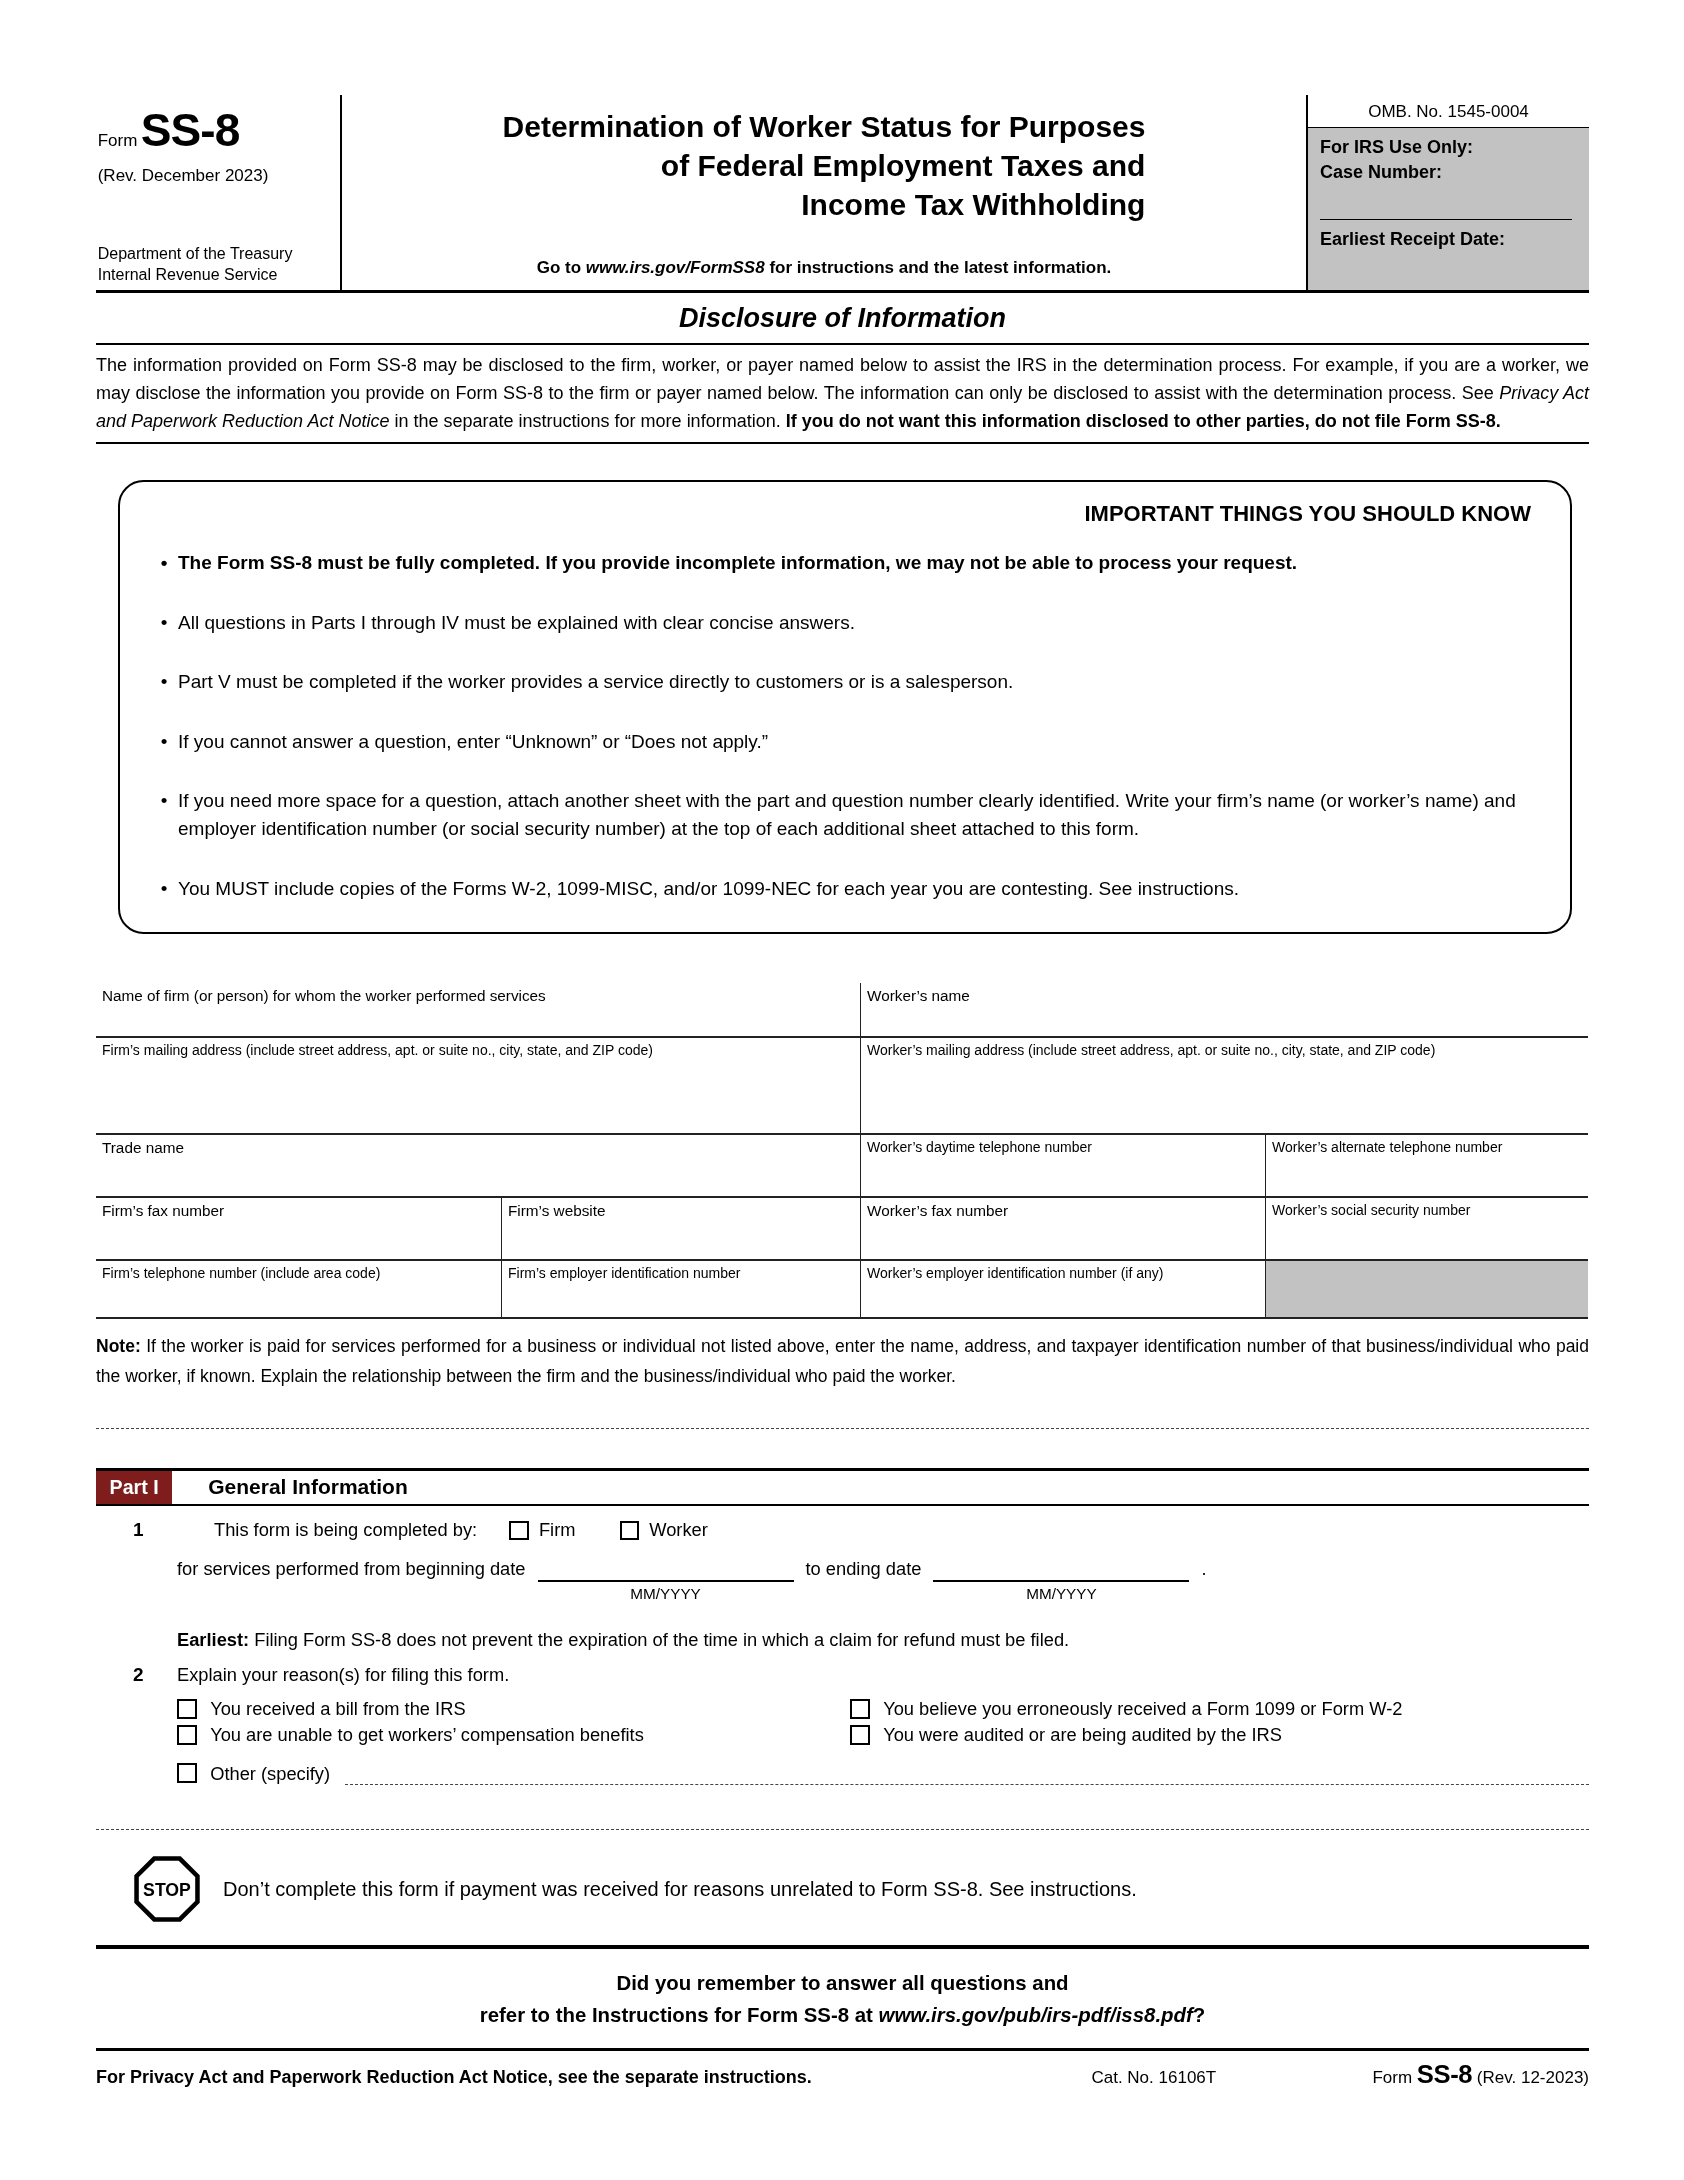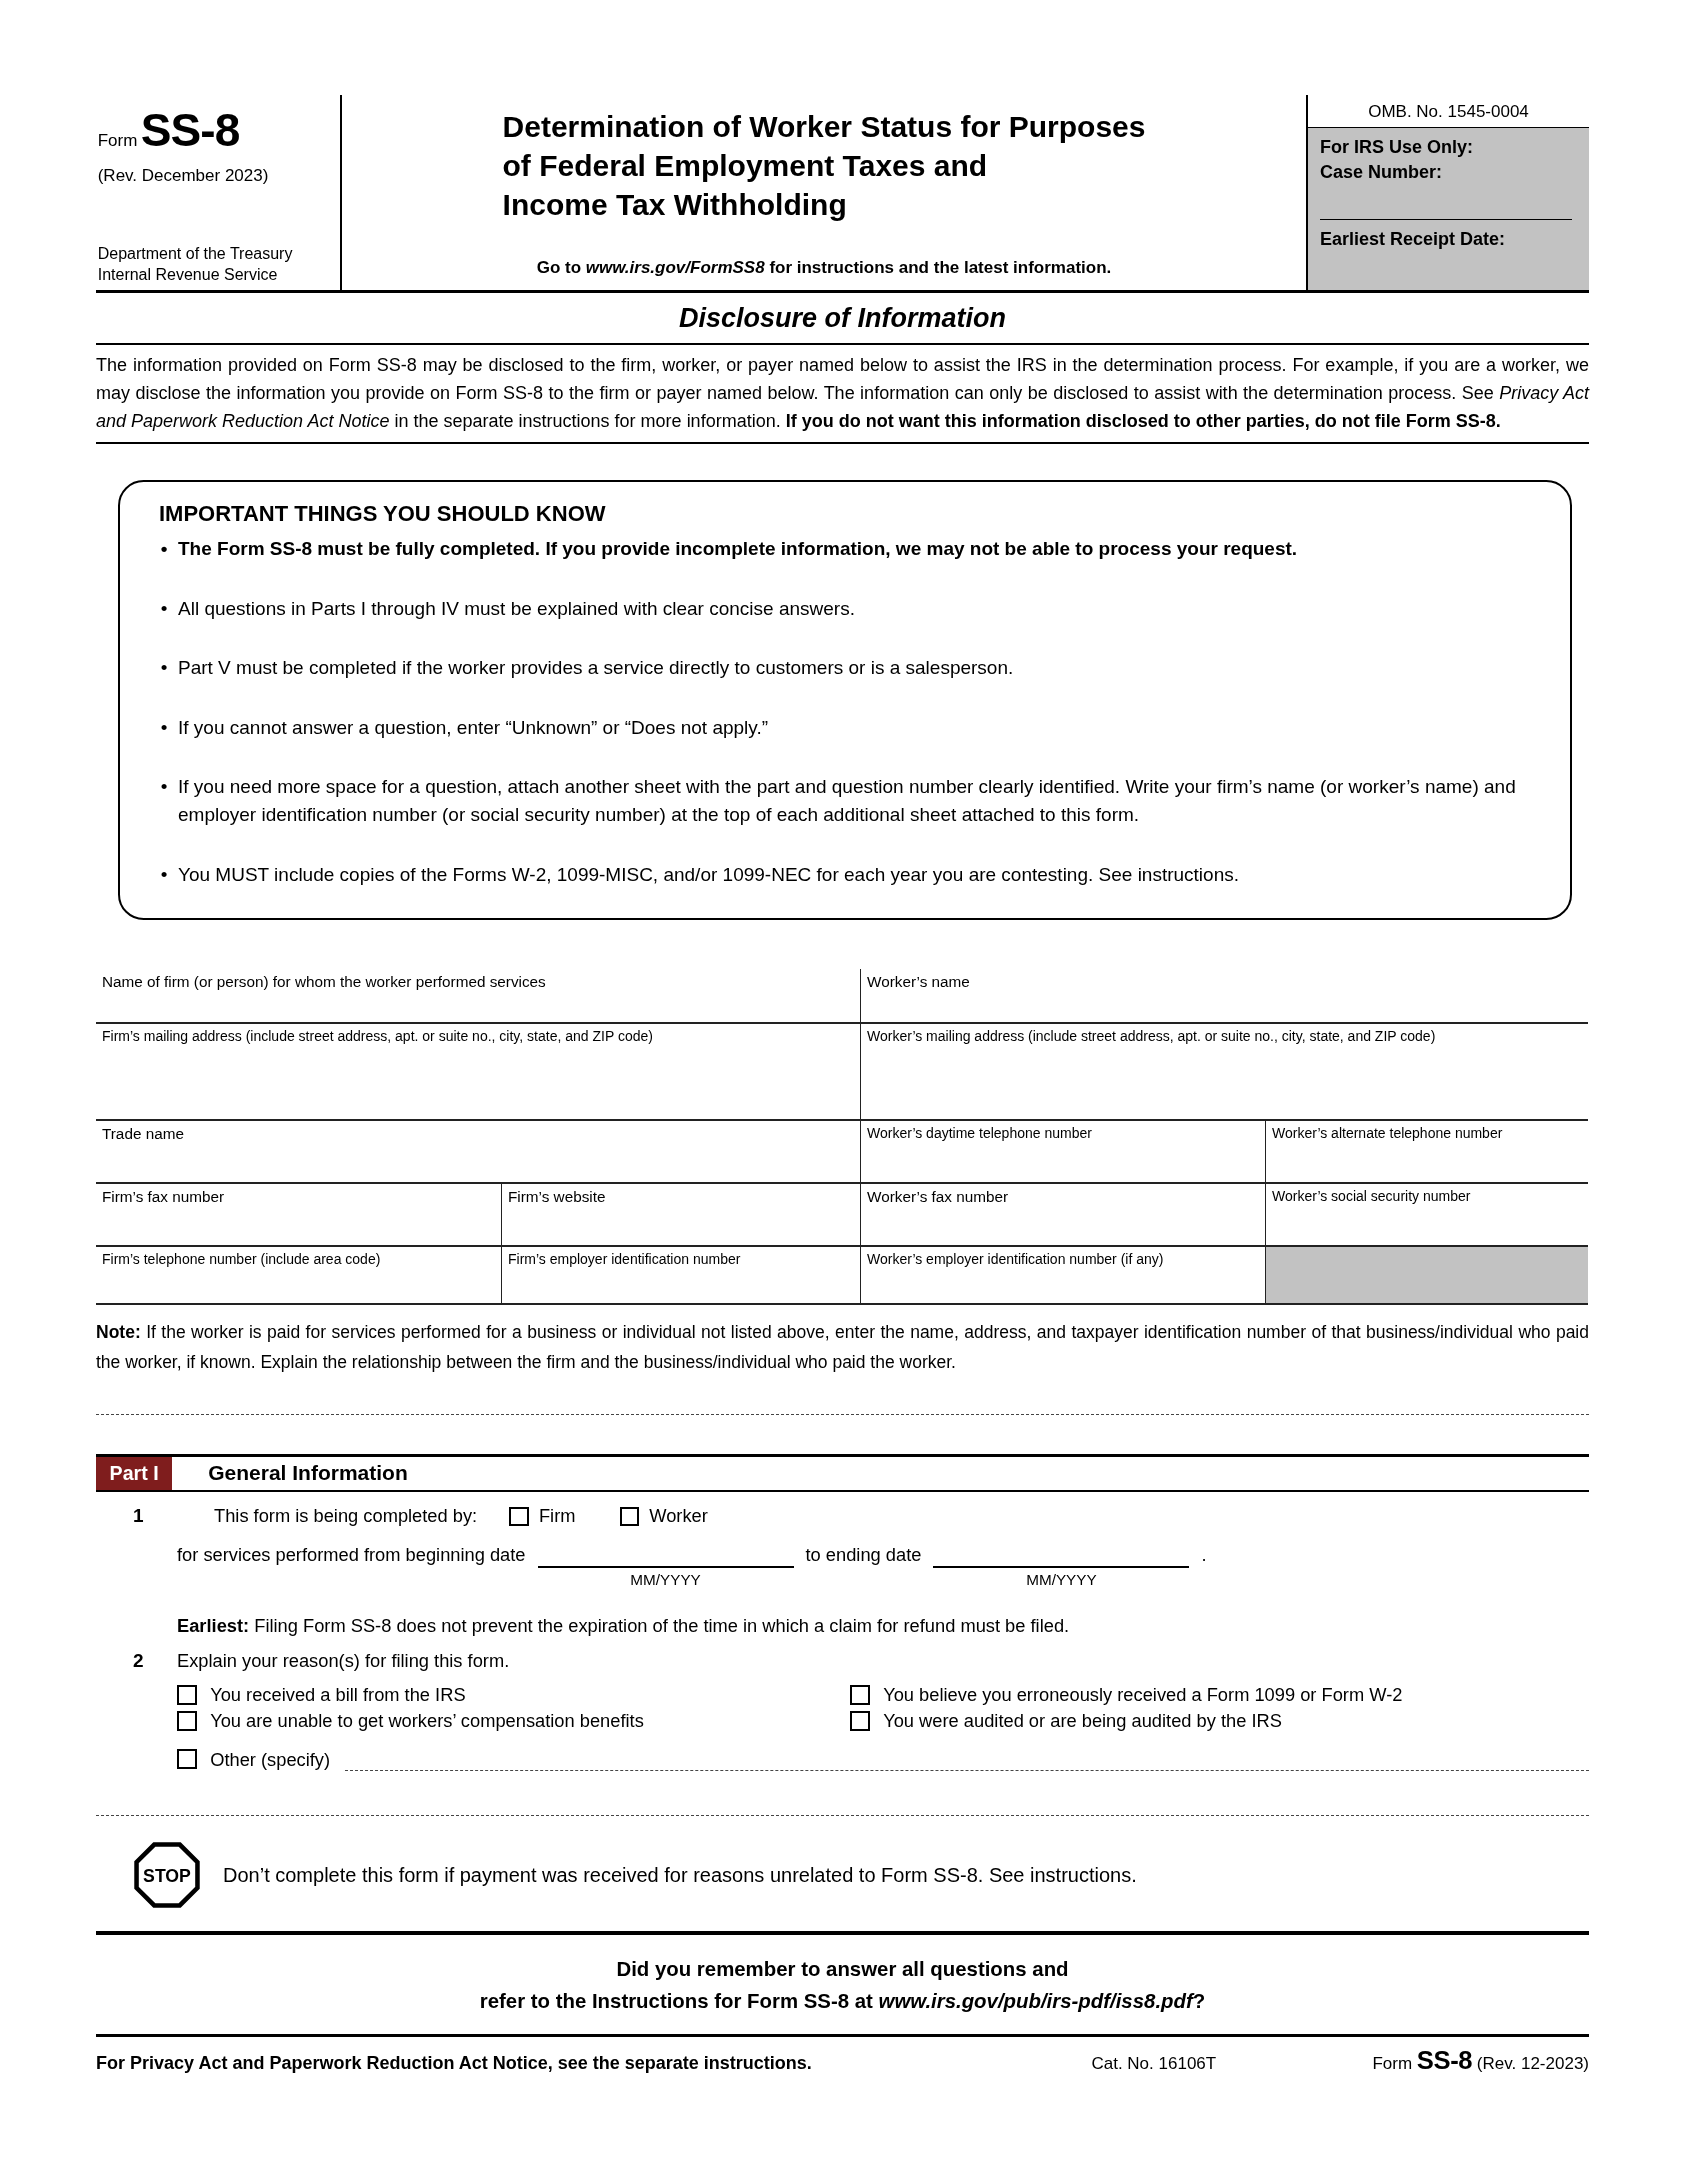--- a/index.html
+++ b/index.html
@@ -10,40 +10,40 @@
   
   .hdr { display:flex; border-bottom:3.4px solid #000; height:198px; }
   .hdr-left { width:244px; padding:3.4px 8.5px 5.1px 1.7px; display:flex; flex-direction:column; }
   .hdr-left .formline { display:flex; align-items:baseline; margin-top:5.1px; }
   .hdr-left .form-word { font-size:17px; }
   .hdr-left .form-num { font-size:46px; font-weight:bold; letter-spacing:-0.9px; margin-left:3.4px; }
   .hdr-left .rev { font-size:17px; margin-top:8.5px; }
   .hdr-left .agency { margin-top:auto; font-size:16px; line-height:20.4px; }
   .hdr-center { flex:1; border-left:2.6px solid #000; border-right:2.6px solid #000;
     display:flex; flex-direction:column; align-items:center; padding:12px 8.5px 8.5px 8.5px; }
-  .hdr-center .title { font-size:30px; font-weight:bold; text-align:left; line-height:39px; }
+  .hdr-center .title { font-size:30px; font-weight:bold; text-align:right; line-height:39px; }
   .hdr-center .goto { margin-top:auto; font-size:17px; font-weight:bold; padding-bottom:3.4px; }
   .hdr-right { width:281px; display:flex; flex-direction:column; }
   .hdr-right .omb { font-size:17px; text-align:center; padding:6.8px 0 5.1px 0; }
   .irs-box { flex:1; background:#c2c2c2; border-top:1.7px solid #000; padding:6.8px 10.2px 5.1px 12px;
     display:flex; flex-direction:column; font-size:18px; font-weight:bold; line-height:25.6px; }
   .irs-box .fill { flex:1; }
   .irs-box .caseline { border-bottom:1.7px solid #000; height:34px; margin-right:6.8px; }
   .irs-box .erd { margin-top:6.8px; }
 
   
   .disc-head { text-align:center; font-size:27px; font-weight:bold; margin-top:10.2px;font-style:italic; }
   .rule2 { border-top:2.6px solid #000; margin-top:8.5px; }
   .disc-p { font-size:18px; line-height:28px; text-align:justify; margin-top:6.8px; }
   .rule2b { border-top:2.6px solid #000; margin-top:6.8px; }
 
   
   .imp-box { border:2.6px solid #000; border-radius:25.6px; margin:36px 17px 0 22px;
     padding:19px 39px 24px 39px; }
-  .imp-box h2 { text-align:left; font-size:22px; font-weight:bold; margin-bottom:8px; }
+  .imp-box h2 { text-align:right; font-size:22px; font-weight:bold; margin-bottom:22px; }
   .imp-box ul { list-style:none; }
   .imp-box li { position:relative; padding-left:19px; font-size:19px; line-height:28px; margin-bottom:31.5px; }
   .imp-box li:last-child { margin-bottom:5.1px; }
   .imp-box li::before { content:"\2022"; position:absolute; left:1.7px; top:0; }
   .imp-box li.b { font-weight:bold; }
 
   
   .ftable { display:grid; grid-template-columns:405px 359px 405px 323px;
     grid-template-rows:55px 97px 63px 63px 58px; margin-top:49px; }
   .cell { border-bottom:2.6px solid #222; padding:4.3px 8.5px 3.4px 6px; font-size:15.3px; }

